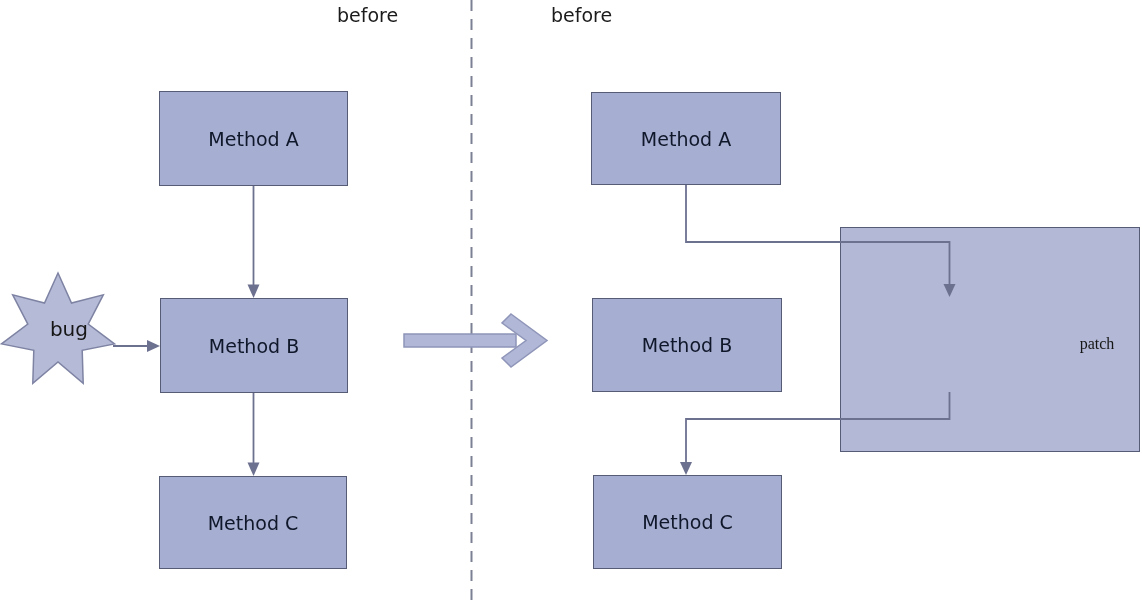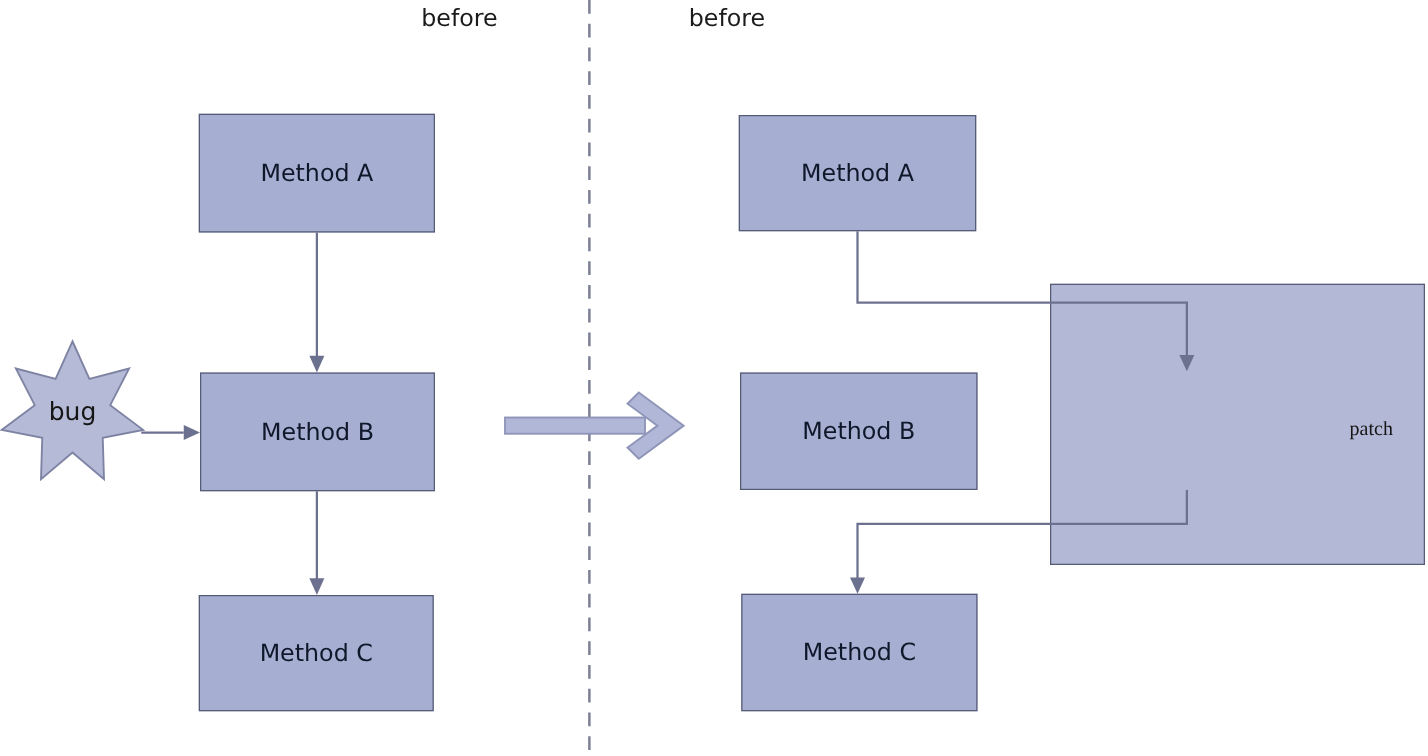--- a/index.html
+++ b/index.html
@@ -21,21 +21,21 @@
   .node-a-after{left:591px;top:92px;width:190px;height:93px;}
   .node-b-after{left:592px;top:298px;width:190px;height:94px;}
   .node-c-after{left:593px;top:475px;width:189px;height:94px;}
   .node-b-prime{left:856px;top:297px;width:187px;height:95px;background:#a2a9cc;}
   .patch{
     position:absolute;left:840px;top:227px;width:300px;height:225px;box-sizing:border-box;
     background:#b2b8d5;border:1px solid #565b76;z-index:1;
   }
   .patch-label{position:absolute;left:1066px;top:335px;width:62px;text-align:center;
     font-size:16px;color:#161616;z-index:4;font-family:Liberation Serif, serif;}
-  .bug-label{position:absolute;left:28px;top:317px;width:60px;text-align:center;
+  .bug-label{position:absolute;left:28px;top:317px;width:60px;text-align:right;
     font-size:20px;color:#161616;z-index:4;}
   svg.overlay{position:absolute;left:0;top:0;z-index:3;pointer-events:none;}
 </style>
 </head>
 <body>
 
 <div class="canvas">
 
   <div class="col-label before">before</div>
   <div class="col-label after">before</div>

